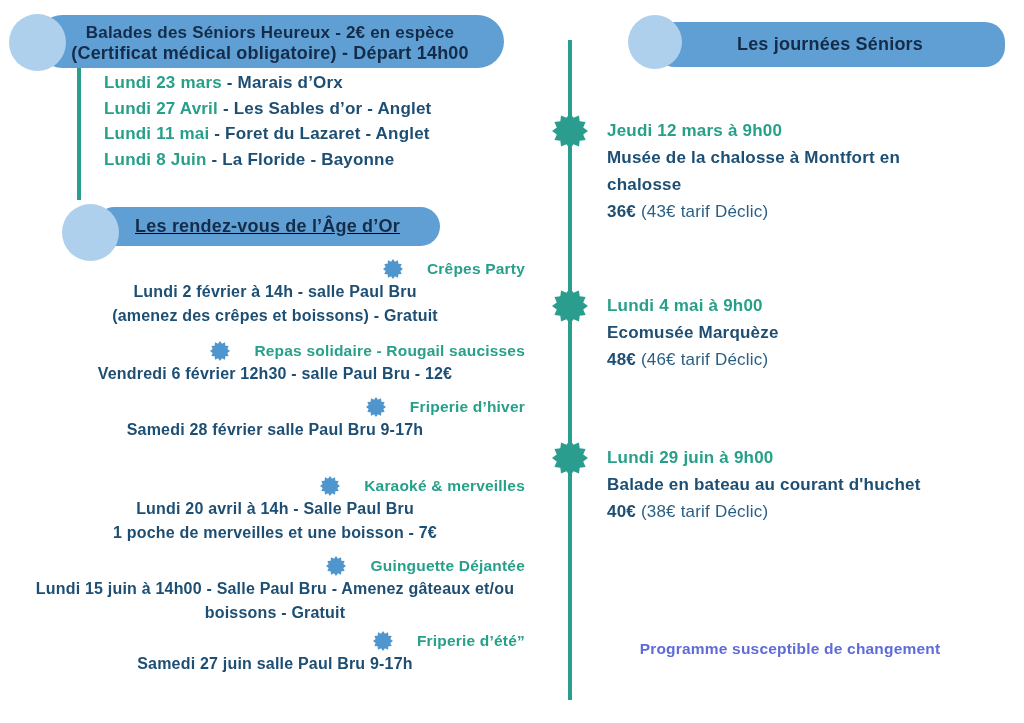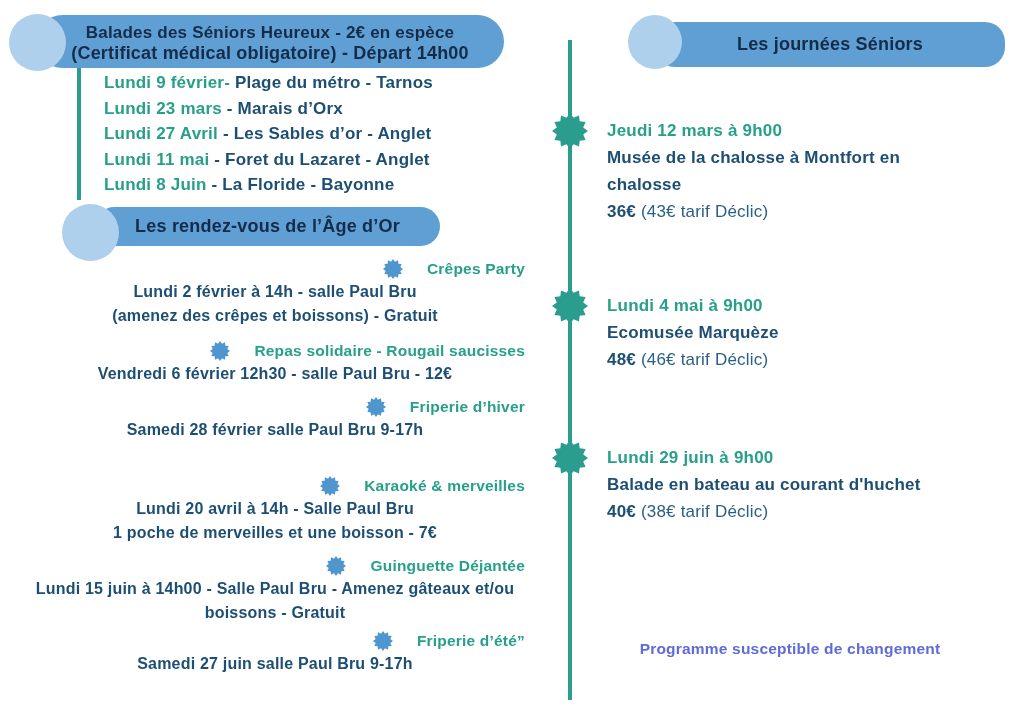--- a/index.html
+++ b/index.html
@@ -18,21 +18,21 @@
   .grn{color:var(--green);}
   .nvy{color:var(--navy);}
 
   
   .pill{background:var(--pill-blue);border-radius:28px;display:flex;flex-direction:column;justify-content:center;align-items:center;}
   .circle{background:var(--circle-blue);border-radius:50%;}
   #banner1{left:36px;top:15px;width:468px;height:53px;}
   #banner1-circle{left:9px;top:14px;width:57px;height:57px;}
   #banner1 .l1{font-size:17px;color:var(--navy-dark);line-height:22px;}
   #banner1 .l2{font-size:18px;color:var(--navy-dark);line-height:18px;}
-  #banner2{left:95px;top:207px;width:345px;height:39px;border-radius:20px;}
+  #banner2{left:95px;top:207px;width:345px;height:39px;border-radius:20px;text-decoration:underline;}
   #banner2-circle{left:62px;top:204px;width:57px;height:57px;}
   #banner2 .l1{font-size:18px;color:var(--navy-dark);}
   #banner3{left:655px;top:22px;width:350px;height:45px;border-radius:20px;}
   #banner3-circle{left:628px;top:15px;width:54px;height:54px;}
   #banner3 .l1{font-size:18px;color:var(--navy-dark);}
 
   
   .vline{width:4px;background:var(--teal);}
   #left-line{left:77px;top:68px;height:132px;}
   #mid-line{left:568px;top:40px;height:660px;}
@@ -69,21 +69,20 @@
 
 <div class="abs vline" id="left-line"></div>
 
 <div class="abs pill" id="banner1">
   <div class="l1">Balades des Séniors Heureux - 2€ en espèce</div>
   <div class="l2">(Certificat médical obligatoire) - Départ 14h00</div>
 </div>
 <div class="abs circle" id="banner1-circle"></div>
 
 <div class="abs" id="balades">
-  <div><span class="grn">Lundi 9 février-</span><span class="nvy"> Plage du métro - Tarnos</span></div>
   <div><span class="grn">Lundi 23 mars</span><span class="nvy"> - Marais d’Orx</span></div>
   <div><span class="grn">Lundi 27 Avril</span><span class="nvy"> - Les Sables d’or - Anglet</span></div>
   <div><span class="grn">Lundi 11 mai</span><span class="nvy"> - Foret du Lazaret - Anglet</span></div>
   <div><span class="grn">Lundi 8 Juin</span><span class="nvy"> - La Floride - Bayonne</span></div>
 </div>
 
 <div class="abs pill" id="banner2">
   <div class="l1">Les rendez-vous de l’Âge d’Or</div>
 </div>
 <div class="abs circle" id="banner2-circle"></div>

